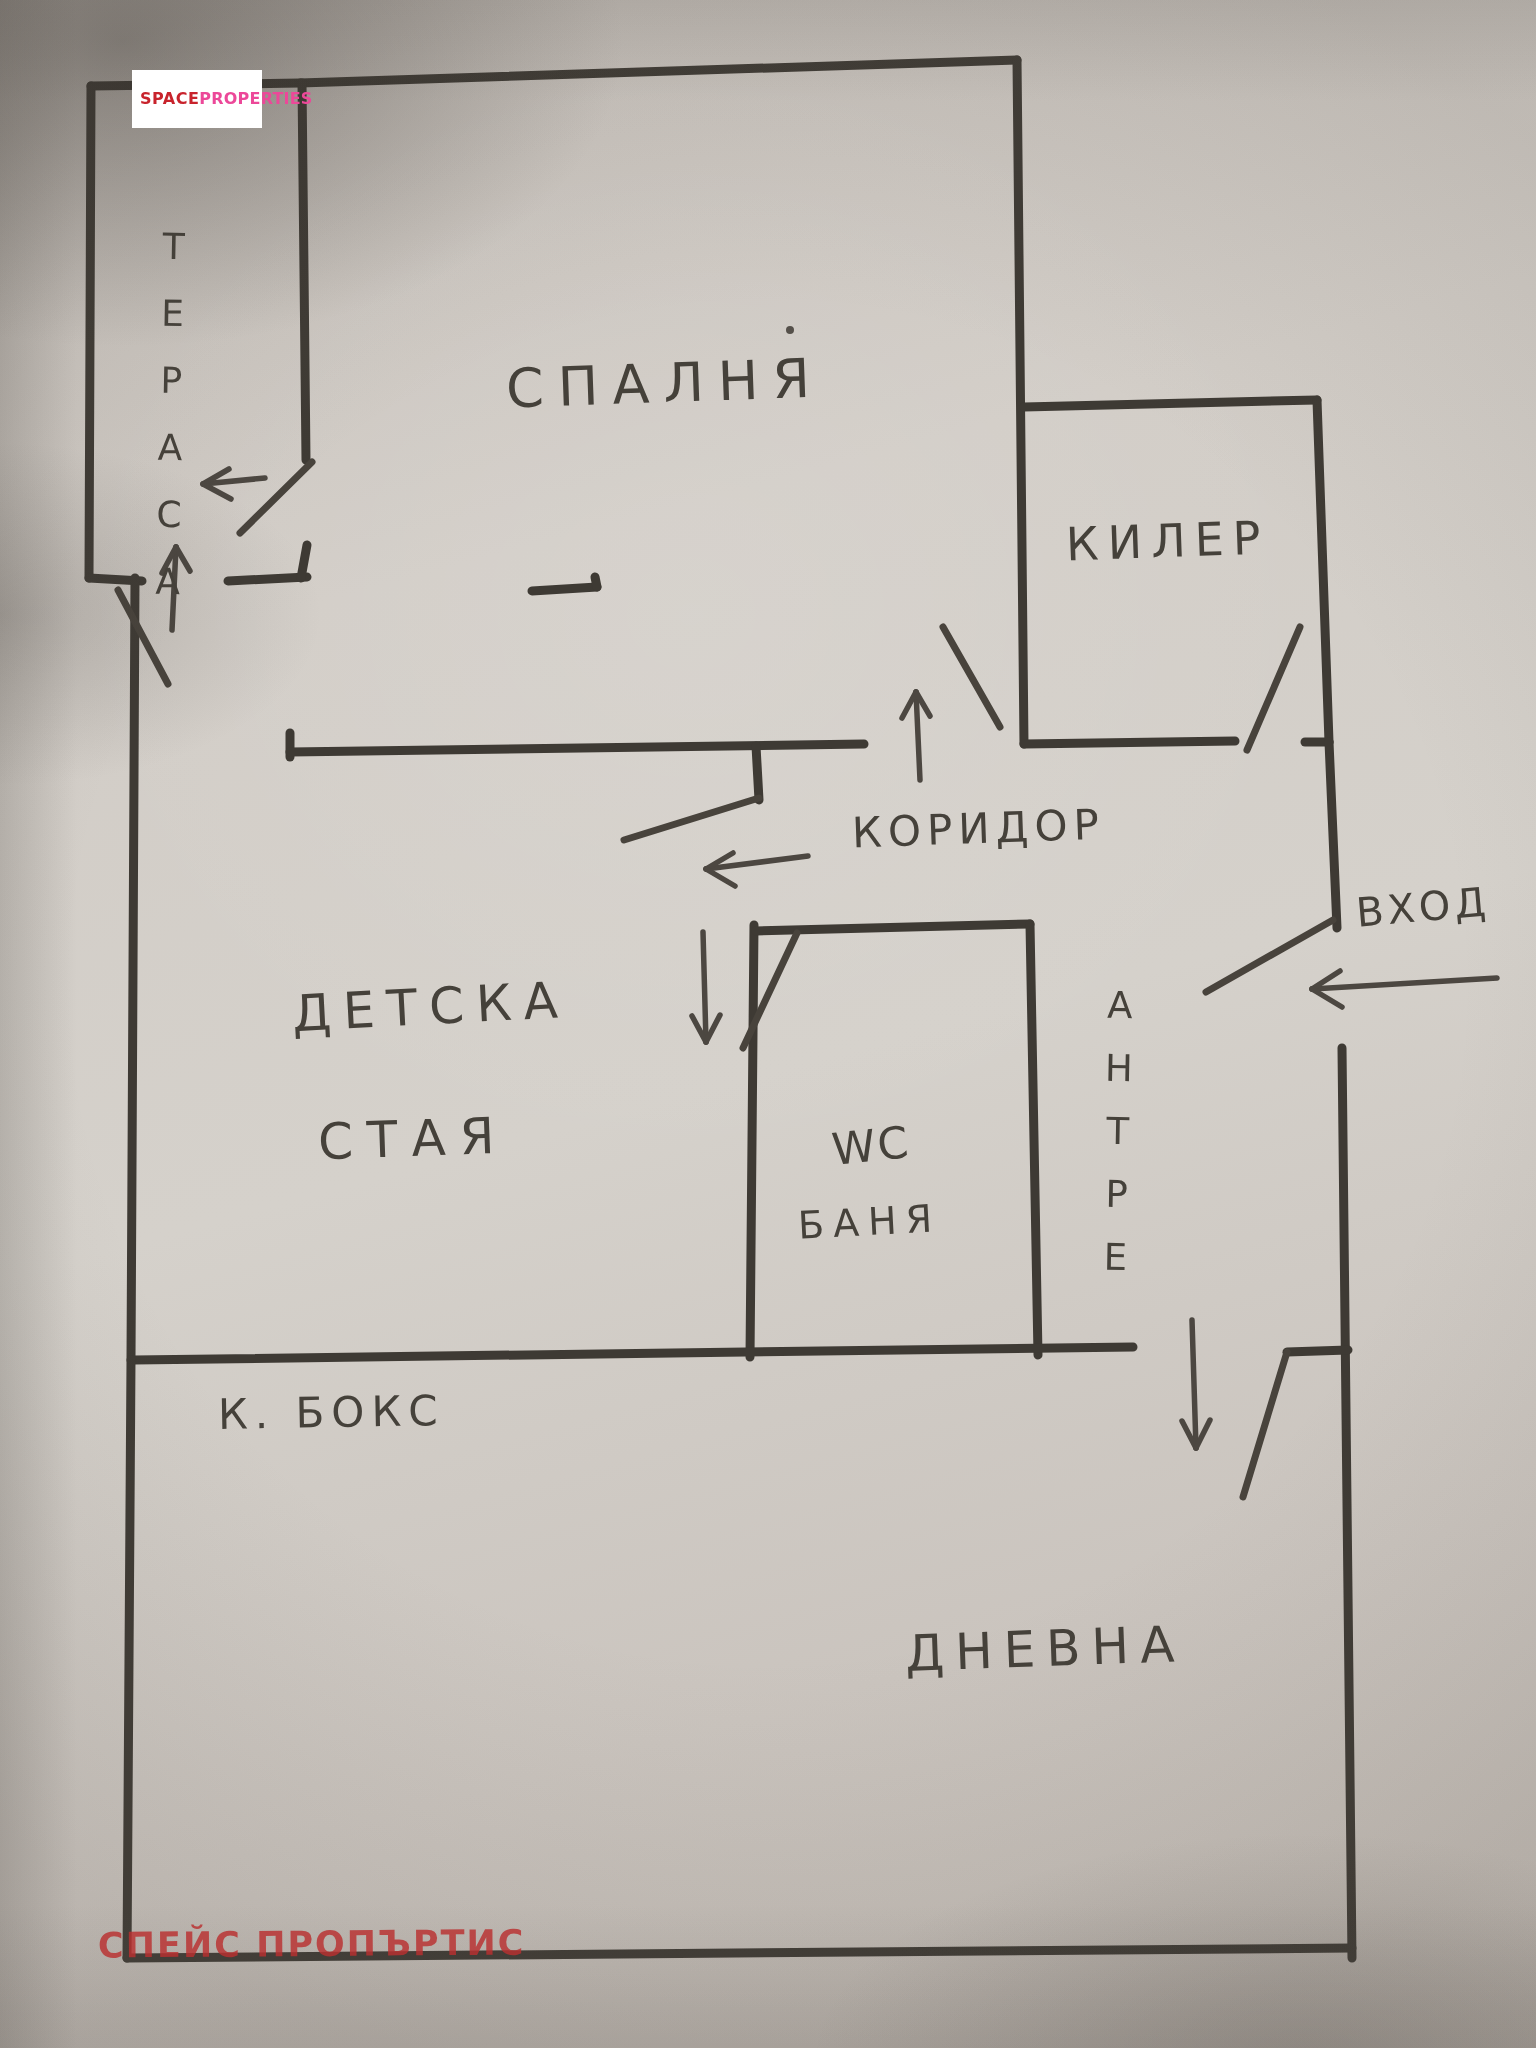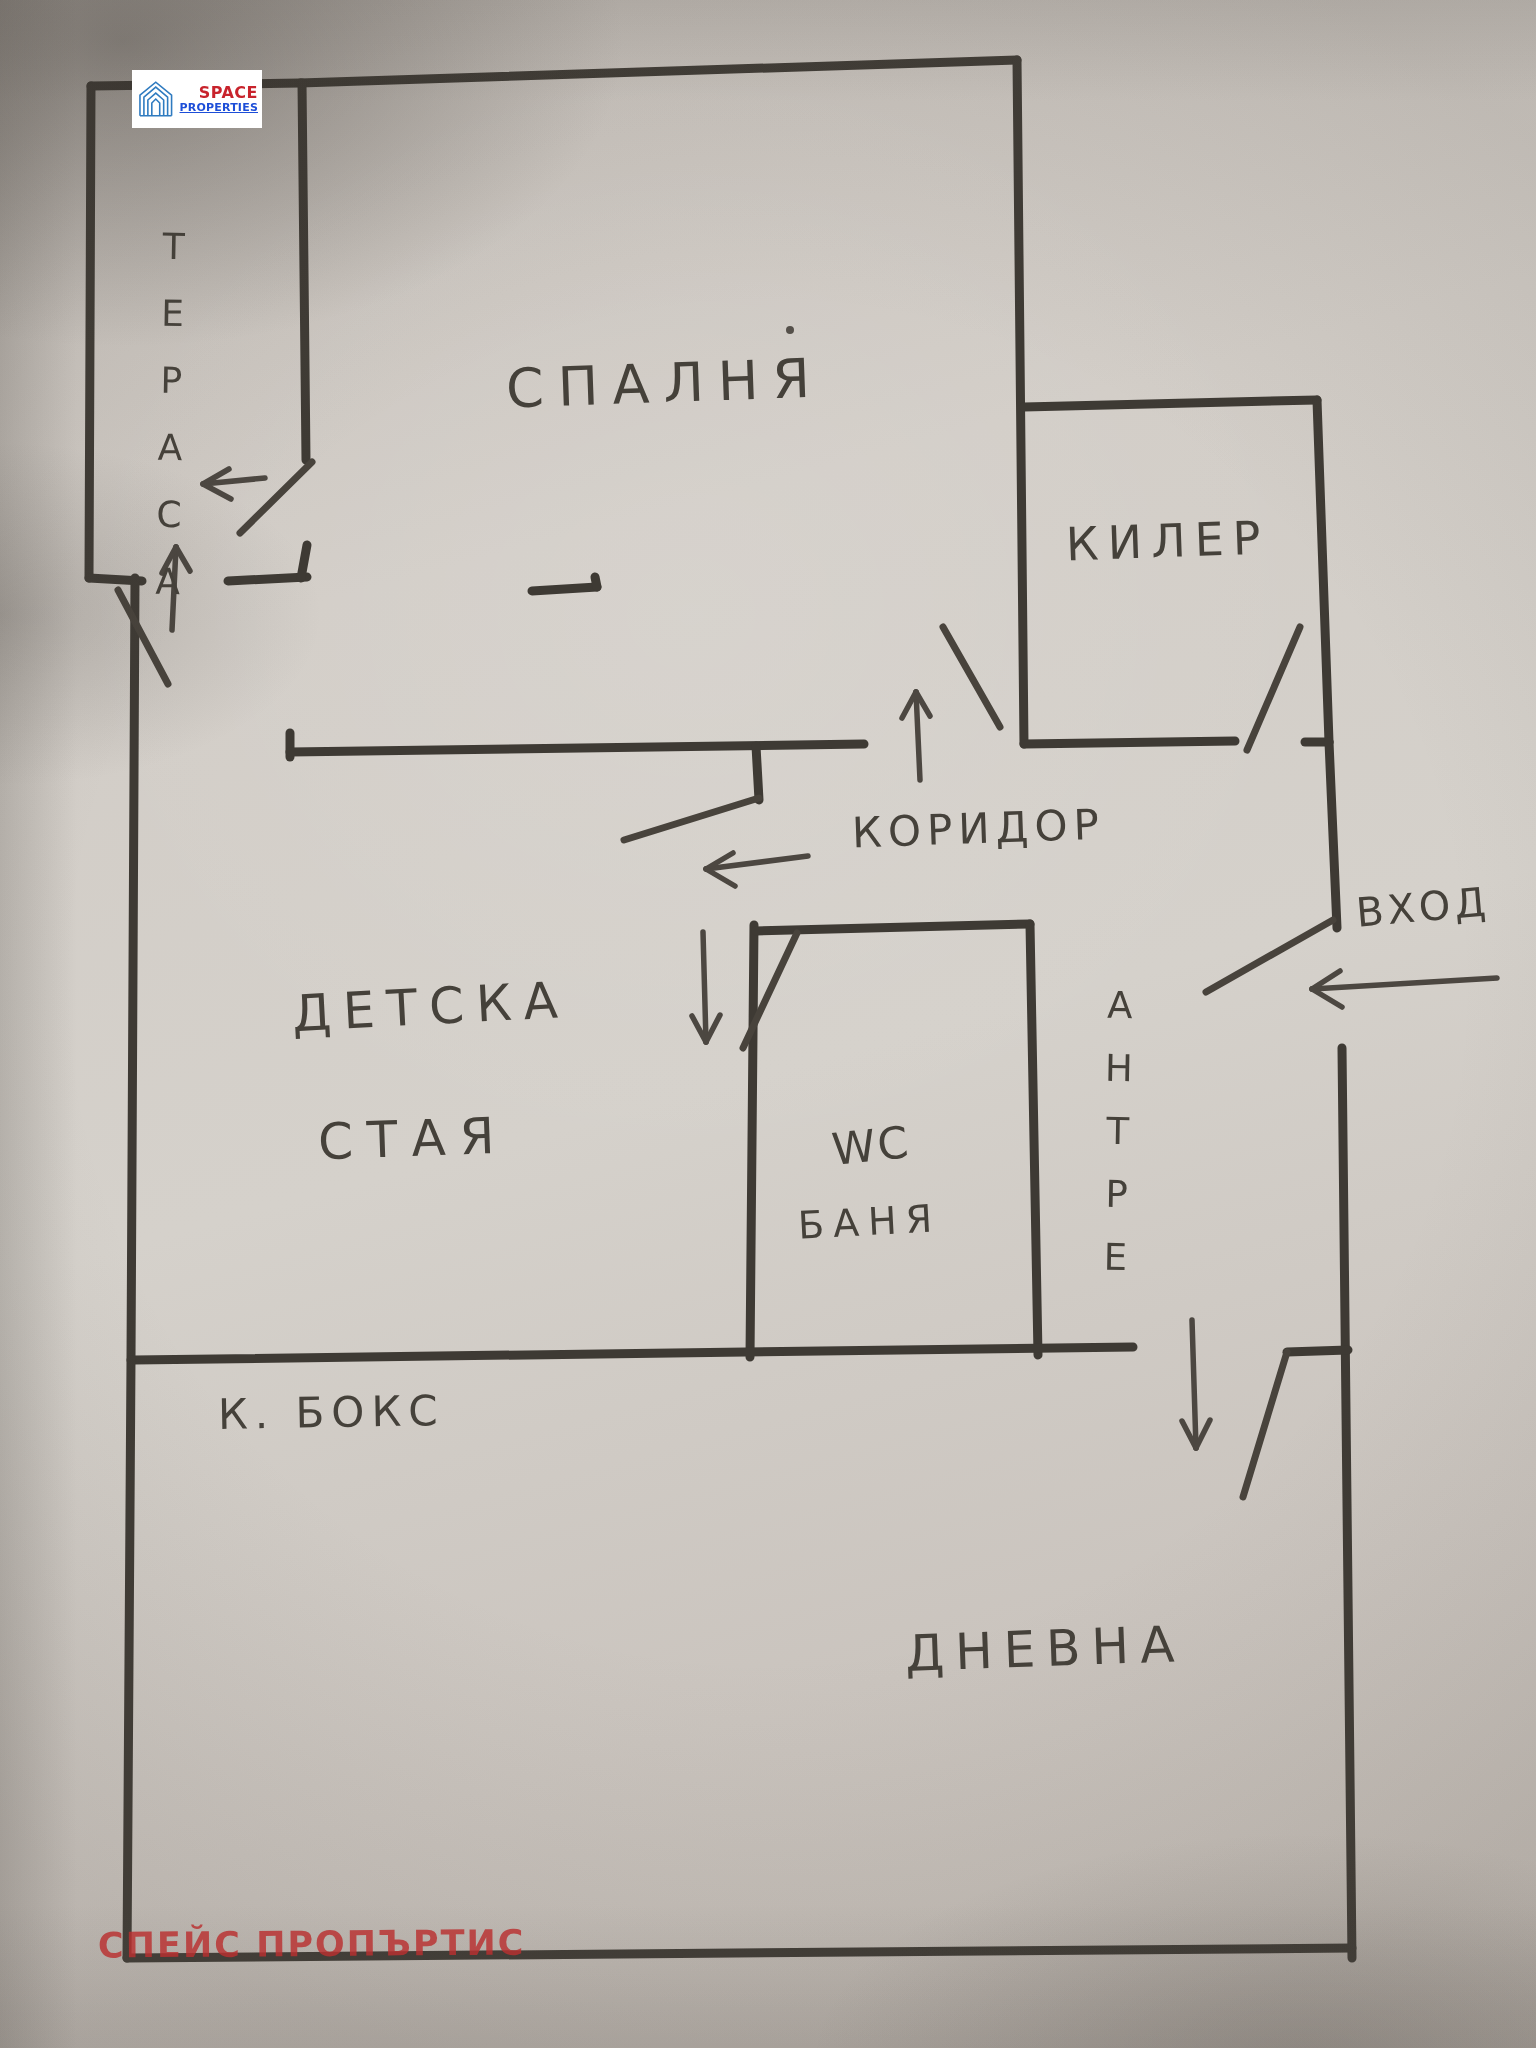--- a/index.html
+++ b/index.html
@@ -25,23 +25,23 @@
   .lbl-kids1{left:292px;top:978px;font-size:50px;letter-spacing:12px;transform:rotate(-3deg);}
   .lbl-kids2{left:318px;top:1110px;font-size:50px;letter-spacing:14px;transform:rotate(-2deg);}
   .lbl-wc{left:832px;top:1120px;font-size:44px;letter-spacing:2px;transform:rotate(-6deg);}
   .lbl-bath{left:798px;top:1200px;font-size:38px;letter-spacing:9px;transform:rotate(-3deg);}
   .lbl-kbox{left:218px;top:1388px;font-size:42px;letter-spacing:7px;transform:rotate(-1deg);}
   .lbl-living{left:905px;top:1620px;font-size:50px;letter-spacing:11px;transform:rotate(-2deg);}
   #logo{
     position:absolute;left:132px;top:70px;width:130px;height:58px;background:#fff;
     display:flex;align-items:center;gap:4px;padding:2px 4px;box-sizing:border-box;z-index:30;
   }
-  #logo .txt{display:flex;flex-direction:column;line-height:1.05;align-items:flex-end;}
+  #logo .txt{display:flex;flex-direction:row;line-height:1.05;}
   #logo .space{color:#c8232c;font-weight:bold;font-size:16px;letter-spacing:.5px;}
-  #logo .props{color:#1d4ed8;font-weight:bold;font-size:11px;letter-spacing:.2px;text-decoration:underline;}
+  #logo .props{color:#ec4899;font-weight:bold;font-size:16px;letter-spacing:.2px;}
   #watermark{
     position:absolute;left:98px;top:1924px;z-index:30;
     font-size:35px;font-weight:bold;letter-spacing:2px;color:rgba(186,48,48,.82);
     transform:rotate(-.4deg);
   }
   #shading{
     position:absolute;left:0;top:0;width:100%;height:100%;z-index:20;pointer-events:none;
     background:
       radial-gradient(48% 22% at 8% 2%, rgba(52,47,42,.40), transparent 68%),
       radial-gradient(30% 12% at 0% 30%, rgba(62,57,52,.22), transparent 70%),

